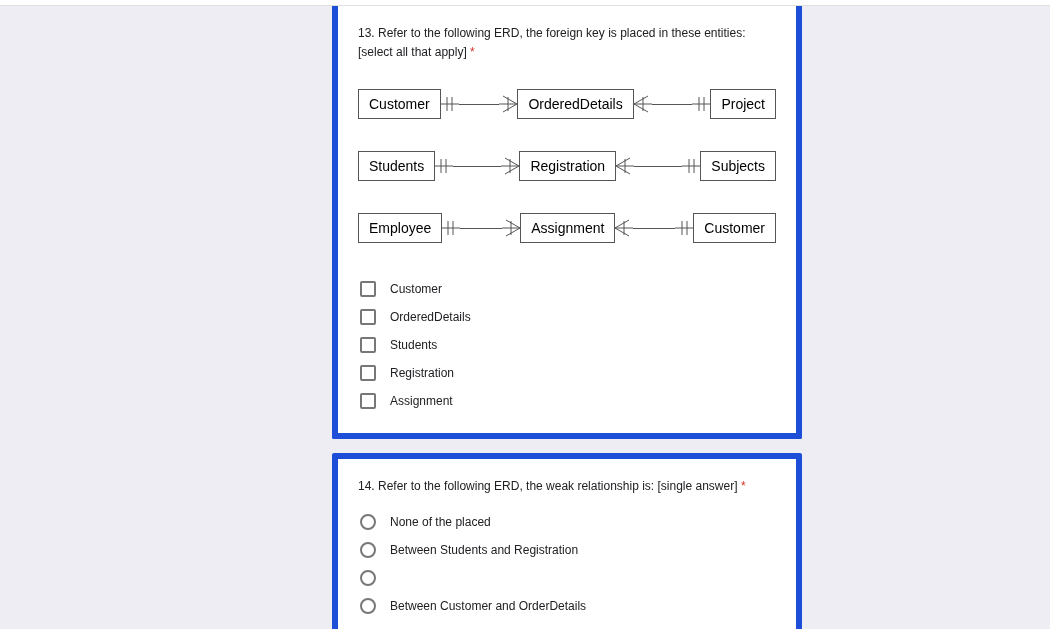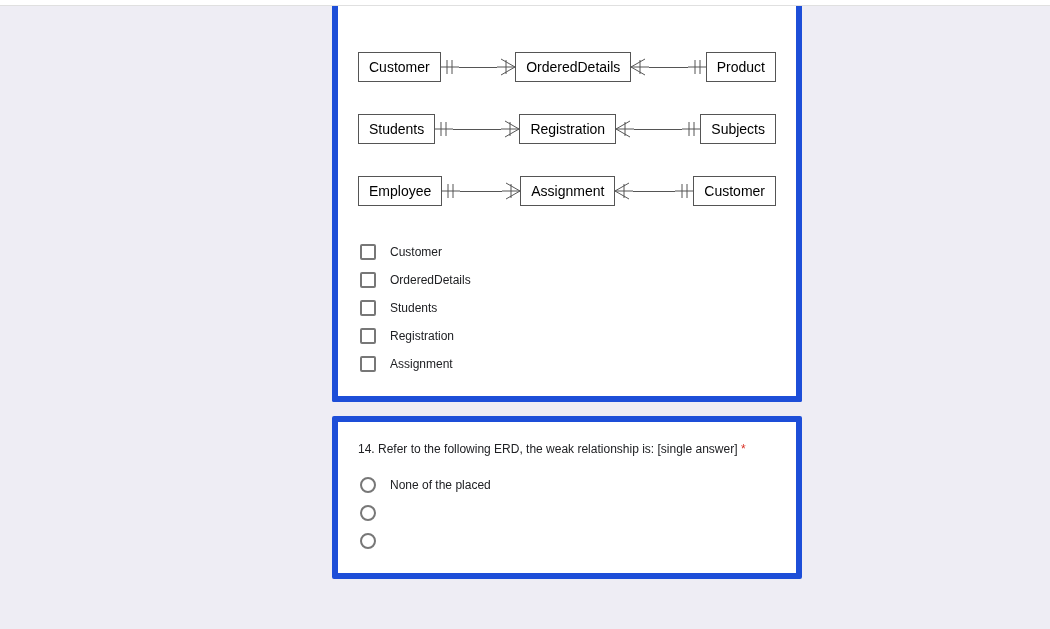--- a/index.html
+++ b/index.html
@@ -100,20 +100,24 @@
   }
 </style>
 </head>
 <body>
 
 <div class="top-bar"></div>
 
 <div class="page-column">
 
   <div class="card first">
+    <div class="q-text">
+      <span>13. Refer to the following ERD, the foreign key is placed in these entities: [select all that apply]</span>
+      <span class="req">*</span>
+    </div>
 
     <div class="erd-block" id="erd-block">
         <div class="erd-row">
           <div class="entity">Customer</div>
           <div class="end-left">
             <svg width="18" height="22" viewBox="0 0 18 22">
               <line x1="0" y1="11" x2="18" y2="11" stroke="#555" stroke-width="1"></line>
               <line x1="6" y1="4" x2="6" y2="18" stroke="#555" stroke-width="1"></line>
               <line x1="11" y1="4" x2="11" y2="18" stroke="#555" stroke-width="1"></line>
             </svg>
@@ -137,21 +141,21 @@
             </svg>
           </div>
           <div class="rel-line"></div>
           <div class="end-right">
             <svg width="18" height="22" viewBox="0 0 18 22">
               <line x1="0" y1="11" x2="18" y2="11" stroke="#555" stroke-width="1"></line>
               <line x1="12" y1="4" x2="12" y2="18" stroke="#555" stroke-width="1"></line>
               <line x1="7" y1="4" x2="7" y2="18" stroke="#555" stroke-width="1"></line>
             </svg>
           </div>
-          <div class="entity">Product</div>
+          <div class="entity">Project</div>
         </div>
         <div class="erd-row">
           <div class="entity">Students</div>
           <div class="end-left">
             <svg width="18" height="22" viewBox="0 0 18 22">
               <line x1="0" y1="11" x2="18" y2="11" stroke="#555" stroke-width="1"></line>
               <line x1="6" y1="4" x2="6" y2="18" stroke="#555" stroke-width="1"></line>
               <line x1="11" y1="4" x2="11" y2="18" stroke="#555" stroke-width="1"></line>
             </svg>
           </div>
@@ -251,20 +255,25 @@
       <span>14. Refer to the following ERD, the weak relationship is: [single answer]</span>
       <span class="req">*</span>
     </div>
     <div id="q14-options">
         <div class="option-row">
           <span class="radio-icon"></span>
           <span>None of the placed</span>
         </div>
         <div class="option-row">
           <span class="radio-icon"></span>
-        </div>
-        <div class="option-row">
-          <span class="radio-icon"></span>
+          <span>Between Students and Registration</span>
+        </div>
+        <div class="option-row">
+          <span class="radio-icon"></span>
+        </div>
+        <div class="option-row">
+          <span class="radio-icon"></span>
+          <span>Between Customer and OrderDetails</span>
         </div>
       </div>
   </div>
 
 </div>
 
 </body></html>

